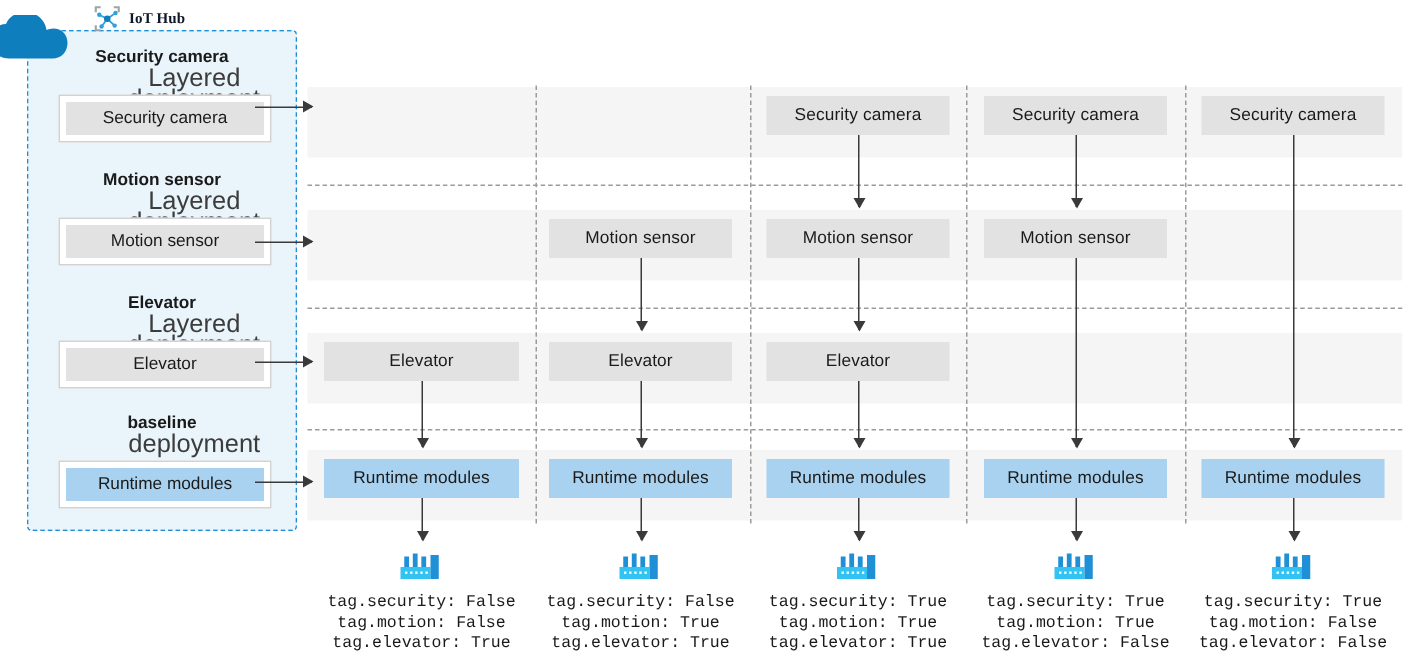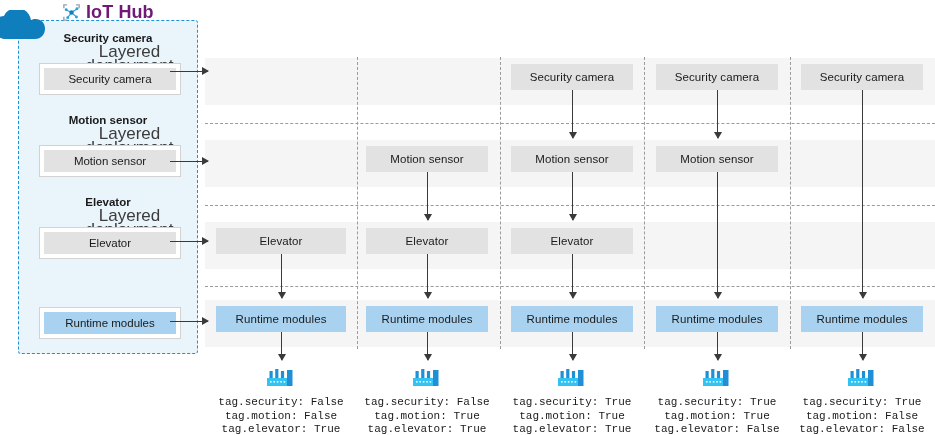--- a/index.html
+++ b/index.html
@@ -57,21 +57,21 @@
 
   
   .hub-panel{
     position:absolute;left:18px;top:20px;width:178px;height:332px;
     background:#eaf4fb;border:1.6px dashed #1f8fd6;border-radius:3px;
   }
   .hub-title-wrap{
     position:absolute;left:62px;top:2px;height:20px;
     display:flex;align-items:center;gap:5px;
   }
-  .hub-title{font-size:18px;font-weight:bold;color:#701a75;letter-spacing:.1px;}
+  .hub-title{font-size:10px;font-weight:bold;color:#0f172a;letter-spacing:.1px;font-family:Liberation Serif, serif;}
   .hub-icon{width:19px;height:19px;display:block;}
 
   .cloud{position:absolute;left:-4px;top:10px;width:52px;height:30px;}
 
   .grp{position:absolute;left:0;width:178px;text-align:center;}
   .grp-t1{font-size:11.5px;font-weight:bold;color:#1a1a1a;line-height:14px;}
   .grp-t2{font-size:17px;color:#3c3c3c;line-height:14px;padding-left:43px;}
   .grp-frame{
     position:absolute;left:20px;width:140px;height:30px;
     background:#ffffff;border:1px solid #d2d2d2;
@@ -129,20 +129,24 @@
     </div>
 
     <div class="grp" style="top:174px">
       <div class="grp-t1">Elevator</div>
       <div class="grp-t2">Layered deployment</div>
     </div>
     <div class="grp-frame" style="top:206px">
       <div class="grp-inner">Elevator</div>
     </div>
 
+    <div class="grp" style="top:254px">
+      <div class="grp-t1">baseline</div>
+      <div class="grp-t2">deployment</div>
+    </div>
     <div class="grp-frame" style="top:286px">
       <div class="grp-inner runtime">Runtime modules</div>
     </div>
   </div>
 
   <svg class="cloud" viewBox="0 0 52 30">
     <path d="M10 29 C2 29 -3 23 -3 17 C-3 11 2 6 8 6 C10 1 15 -2 21 -2
              C28 -2 34 3 35 10 C36 9.5 38 9 39.5 9 C45 9 49 13 49 18.5
              C49 24.5 45 29 39 29 Z" fill="#0f7ebd"></path>
   </svg>

